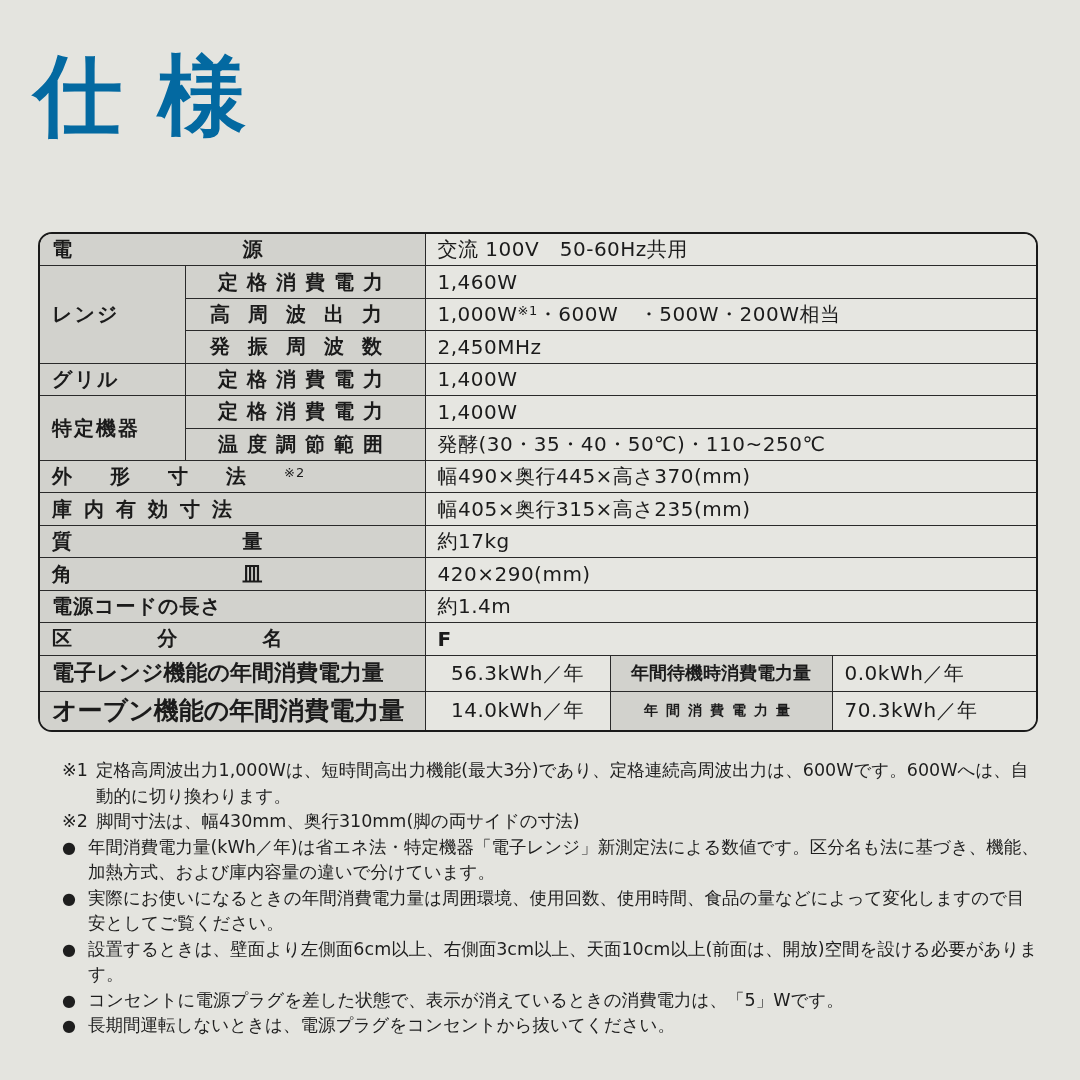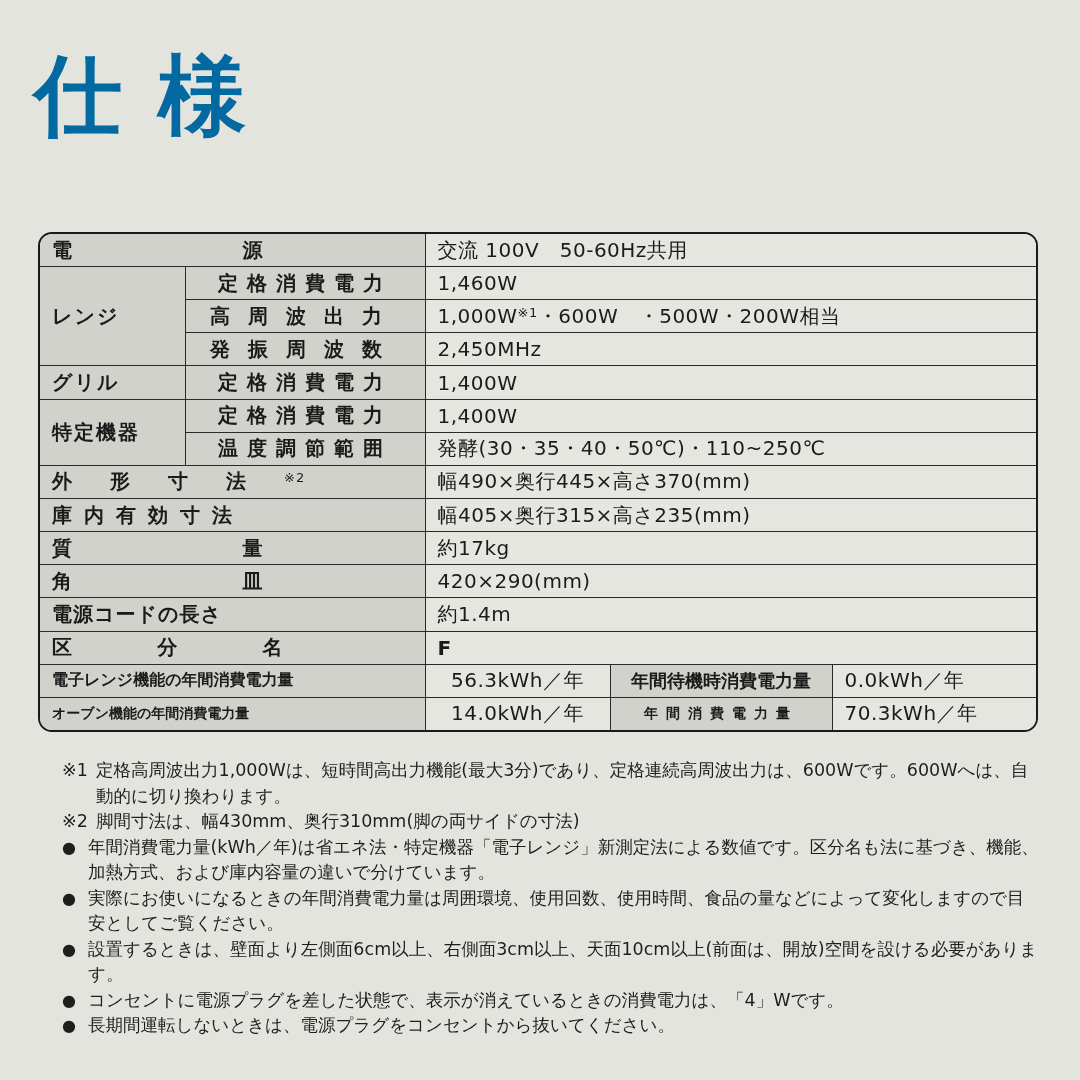--- a/index.html
+++ b/index.html
@@ -135,27 +135,27 @@
     <td class="lbl" colspan="2">
       <div class="spread" style="padding-right:140px;">
         <span>区</span>
         <span>分</span>
         <span>名</span>
       </div>
     </td>
     <td class="val" colspan="3" style="font-weight:bold;">F</td>
   </tr>
   <tr>
-    <td class="lbl" colspan="2" style="letter-spacing:0;font-size:16px;font-family:Liberation Serif, serif;">電子レンジ機能の年間消費電力量</td>
+    <td class="lbl" colspan="2" style="letter-spacing:0;font-size:22px;font-family:Liberation Serif, serif;">電子レンジ機能の年間消費電力量</td>
     <td class="val center">56.3kWh／年</td>
     <td class="lbl center" style="letter-spacing:0;font-size:18px;">年間待機時消費電力量</td>
     <td class="val right">0.0kWh／年</td>
   </tr>
   <tr>
-    <td class="lbl" colspan="2" style="letter-spacing:0;font-size:14px;">オーブン機能の年間消費電力量</td>
+    <td class="lbl" colspan="2" style="letter-spacing:0;font-size:25px;">オーブン機能の年間消費電力量</td>
     <td class="val center">14.0kWh／年</td>
     <td class="lbl center" style="letter-spacing:8px;font-size:14px;">年間消費電力量</td>
     <td class="val right">70.3kWh／年</td>
   </tr>
 </tbody>
     </table>
 </div>
 
 <div class="notes">
   <div class="note">
@@ -173,19 +173,19 @@
   <div class="note bullet">
     <span class="mark">●</span>
     <span class="body">実際にお使いになるときの年間消費電力量は周囲環境、使用回数、使用時間、食品の量などによって変化しますので目安としてご覧ください。</span>
   </div>
   <div class="note bullet">
     <span class="mark">●</span>
     <span class="body">設置するときは、壁面より左側面6cm以上、右側面3cm以上、天面10cm以上(前面は、開放)空間を設ける必要があります。</span>
   </div>
   <div class="note bullet">
     <span class="mark">●</span>
-    <span class="body">コンセントに電源プラグを差した状態で、表示が消えているときの消費電力は、「4」Wです。</span>
+    <span class="body">コンセントに電源プラグを差した状態で、表示が消えているときの消費電力は、「5」Wです。</span>
   </div>
   <div class="note bullet">
     <span class="mark">●</span>
     <span class="body">長期間運転しないときは、電源プラグをコンセントから抜いてください。</span>
   </div>
 </div>
 
 </body></html>

